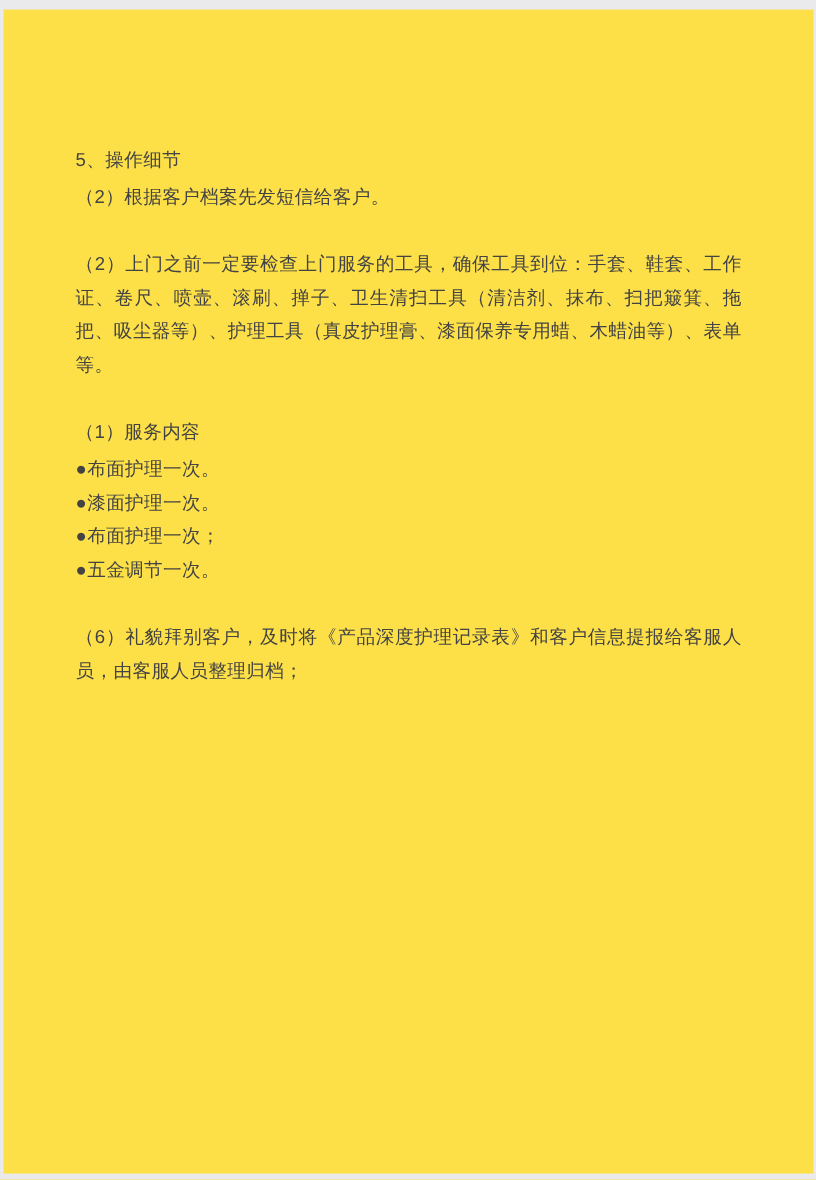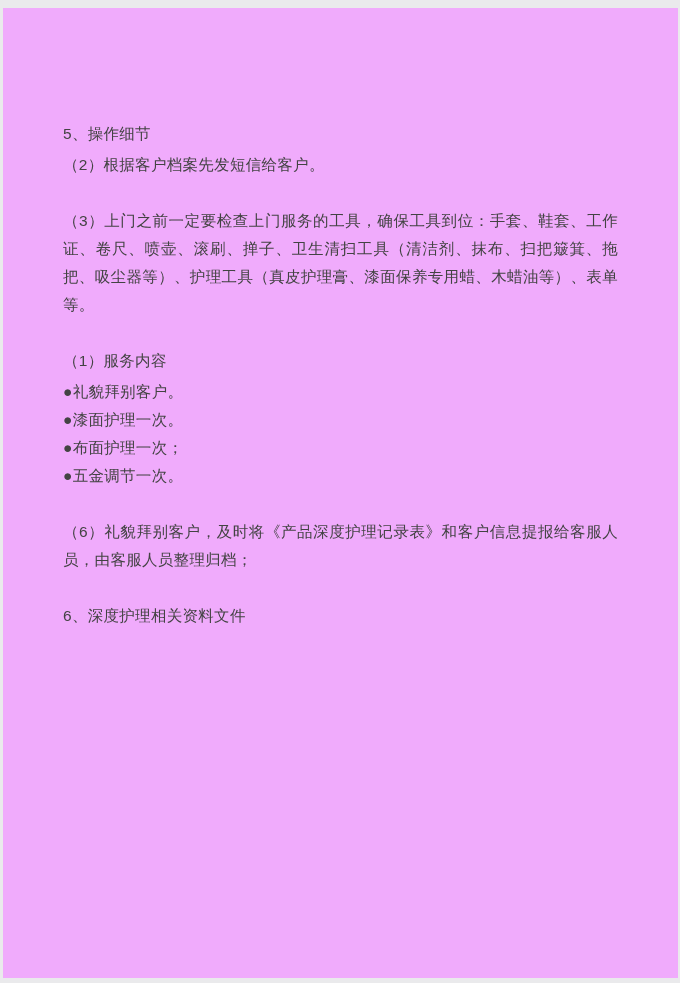--- a/index.html
+++ b/index.html
@@ -13,21 +13,21 @@
     position: relative;
     overflow: hidden;
     font-family: "Liberation Sans", sans-serif;
   }
   .paper {
     position: absolute;
     left: 3px;
     top: 8px;
     right: 2px;
     bottom: 5px;
-    background: #f0abfc;
+    background: #fde047;
   }
   .content {
     padding: 112px 60px 0 60px;
     color: #434343;
     font-size: 15.5px;
     line-height: 28px;
     text-align: justify;
     letter-spacing: 0.3px;
   }
   .content p {
@@ -44,29 +44,28 @@
 <body>
 
 <div class="paper">
   <div class="content">
 
     <p>5、操作细节</p>
 
     <p class="tight">（2）根据客户档案先发短信给客户。</p>
 
 
-    <p class="gap">（3）上门之前一定要检查上门服务的工具，确保工具到位：手套、鞋套、工作证、卷尺、喷壶、滚刷、掸子、卫生清扫工具（清洁剂、抹布、扫把簸箕、拖把、吸尘器等）、护理工具（真皮护理膏、漆面保养专用蜡、木蜡油等）、表单等。</p>
+    <p class="gap">（2）上门之前一定要检查上门服务的工具，确保工具到位：手套、鞋套、工作证、卷尺、喷壶、滚刷、掸子、卫生清扫工具（清洁剂、抹布、扫把簸箕、拖把、吸尘器等）、护理工具（真皮护理膏、漆面保养专用蜡、木蜡油等）、表单等。</p>
 
 
     <p class="gap">（1）服务内容</p>
 
-    <p class="tight">●礼貌拜别客户。</p>
+    <p class="tight">●布面护理一次。</p>
     <p>●漆面护理一次。</p>
     <p>●布面护理一次；</p>
     <p>●五金调节一次。</p>
 
 
     <p class="gap">（6）礼貌拜别客户，及时将《产品深度护理记录表》和客户信息提报给客服人员，由客服人员整理归档；</p>
 
-    <p class="gap">6、深度护理相关资料文件</p>
 
   </div>
 </div>
 
 </body></html>

